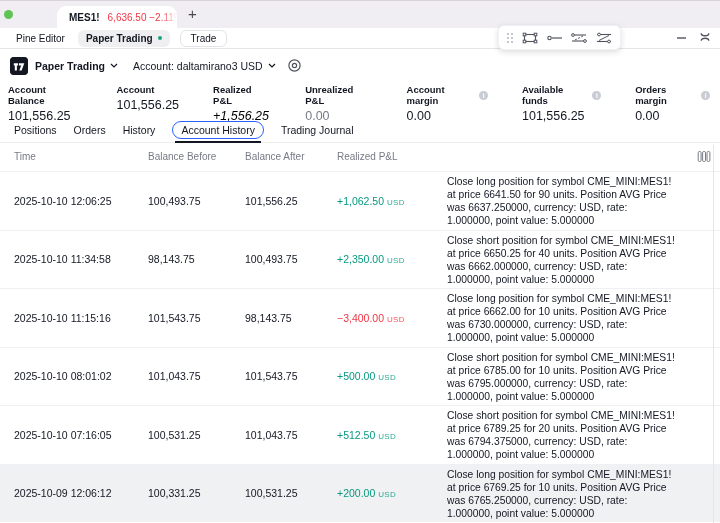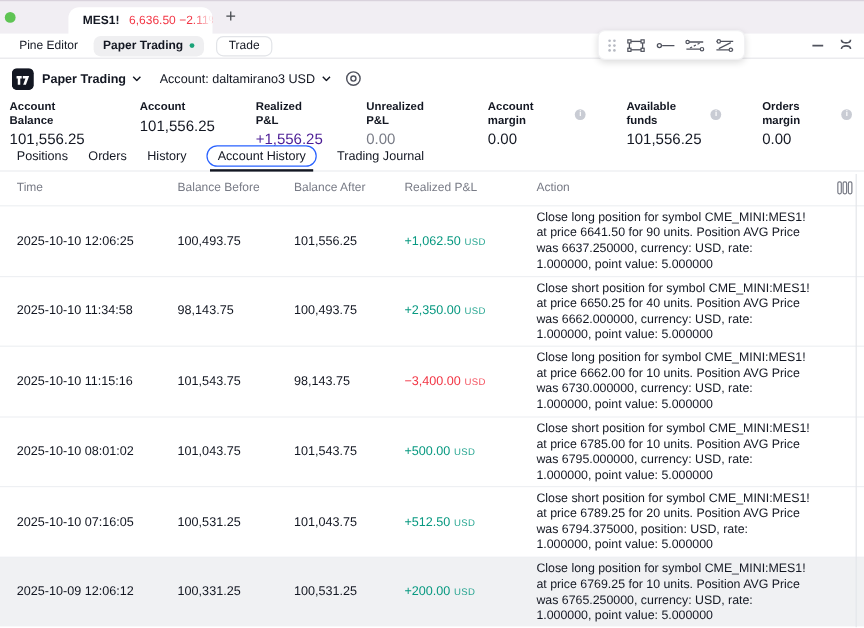--- a/index.html
+++ b/index.html
@@ -35,21 +35,21 @@
   .win-ctrl{position:absolute;right:8px;top:30px;display:flex;align-items:center;gap:10px;}
   
   .panel-head{position:absolute;left:0;top:49px;right:0;height:33px;display:flex;align-items:center;padding-left:10px;gap:7px;box-sizing:border-box;}
   .tv-logo{width:18px;height:18px;border-radius:4px;background:#131722;flex:0 0 auto;}
   .panel-title{font-size:10.5px;font-weight:700;display:flex;align-items:center;gap:5px;cursor:default;}
   .account-btn{font-size:10.5px;color:#131722;display:flex;align-items:center;gap:5px;margin-left:8px;cursor:default;}
   
   .stats-row{position:absolute;left:8px;top:84px;right:10px;display:flex;gap:34px;}
   .stat-label{font-size:9.5px;font-weight:700;color:#131722;display:flex;align-items:center;gap:3px;}
   .stat-value{font-size:12.5px;color:#131722;margin-top:3px;}
-  .stat-value.green{color:#4c1d95;}
+  .stat-value.green{color:#000000;font-style:italic;}
   .stat-value.muted{color:#787b86;}
   .info{display:inline-flex;width:9px;height:9px;border-radius:50%;background:#c9ccd4;color:#fff;
     font-size:6.5px;font-weight:700;align-items:center;justify-content:center;font-style:normal;}
   
   .ptabs{position:absolute;left:0;top:117px;right:0;height:26px;display:flex;align-items:center;gap:17px;
     padding-left:14px;border-bottom:1px solid #ebedf0;box-sizing:border-box;font-size:10.5px;}
   .ptab{color:#131722;cursor:default;}
   .ptab.active{border:1px solid #2962ff;border-radius:12px;padding:2px 8px;position:relative;}
   .ptab.active::after{content:"";position:absolute;left:2px;right:2px;bottom:-5px;height:2px;background:#131722;}
   
@@ -230,21 +230,20 @@
     <g fill="none" stroke="#787b86" stroke-width="1">
       <rect x="1.2" y="1.5" width="2.9" height="10" rx="1.2"></rect>
       <rect x="5.6" y="1.5" width="2.9" height="10" rx="1.2"></rect>
       <rect x="10" y="1.5" width="2.9" height="10" rx="1.2"></rect>
     </g>
   </svg>
 <div class="th c0">Time</div>
     <div class="th c1">Balance Before</div>
     <div class="th c2">Balance After</div>
     <div class="th c3">Realized P&amp;L</div>
-    <div class="th c4">Action</div>
   </div>
 
 <div class="rows">
     <div class="row">
       <div class="cell c0">2025-10-10 12:06:25</div>
       <div class="cell c1">100,493.75</div>
       <div class="cell c2">101,556.25</div>
       <div class="cell pnl pos c3">+1,062.50<span class="cur">USD</span></div>
       <div class="action c4">
         <div>Close long position for symbol CME_MINI:MES1!</div>
@@ -290,21 +289,21 @@
       </div>
     </div>
     <div class="row">
       <div class="cell c0">2025-10-10 07:16:05</div>
       <div class="cell c1">100,531.25</div>
       <div class="cell c2">101,043.75</div>
       <div class="cell pnl pos c3">+512.50<span class="cur">USD</span></div>
       <div class="action c4">
         <div>Close short position for symbol CME_MINI:MES1!</div>
         <div>at price 6789.25 for 20 units. Position AVG Price</div>
-        <div>was 6794.375000, position: USD, rate:</div>
+        <div>was 6794.375000, currency: USD, rate:</div>
         <div>1.000000, point value: 5.000000</div>
       </div>
     </div>
     <div class="row hl">
       <div class="cell c0">2025-10-09 12:06:12</div>
       <div class="cell c1">100,331.25</div>
       <div class="cell c2">100,531.25</div>
       <div class="cell pnl pos c3">+200.00<span class="cur">USD</span></div>
       <div class="action c4">
         <div>Close long position for symbol CME_MINI:MES1!</div>

